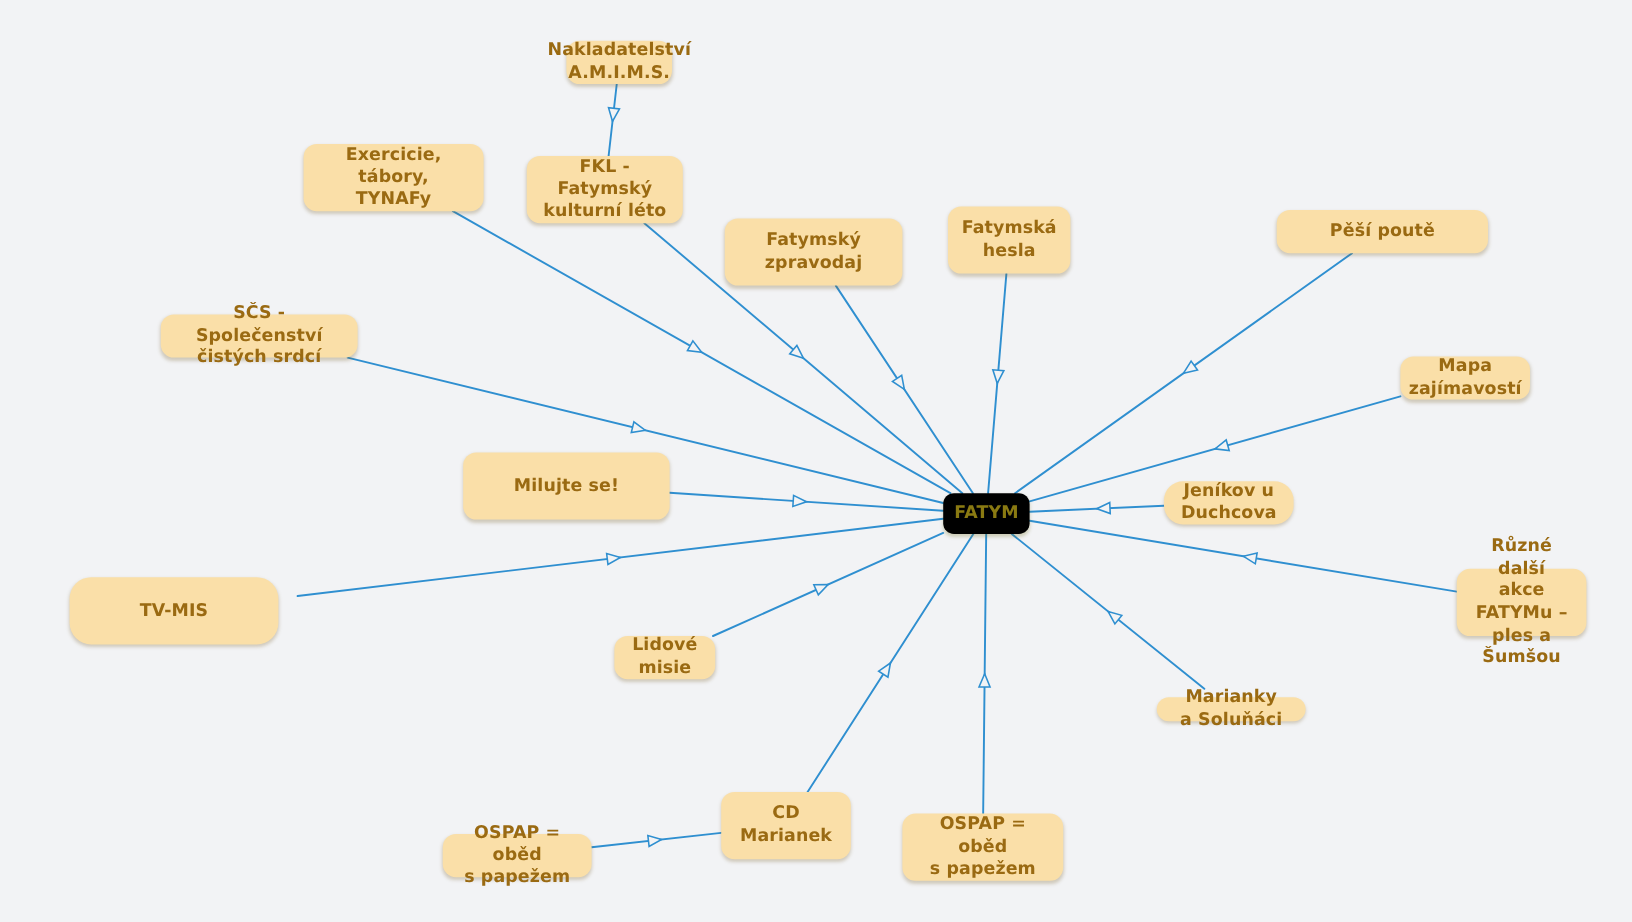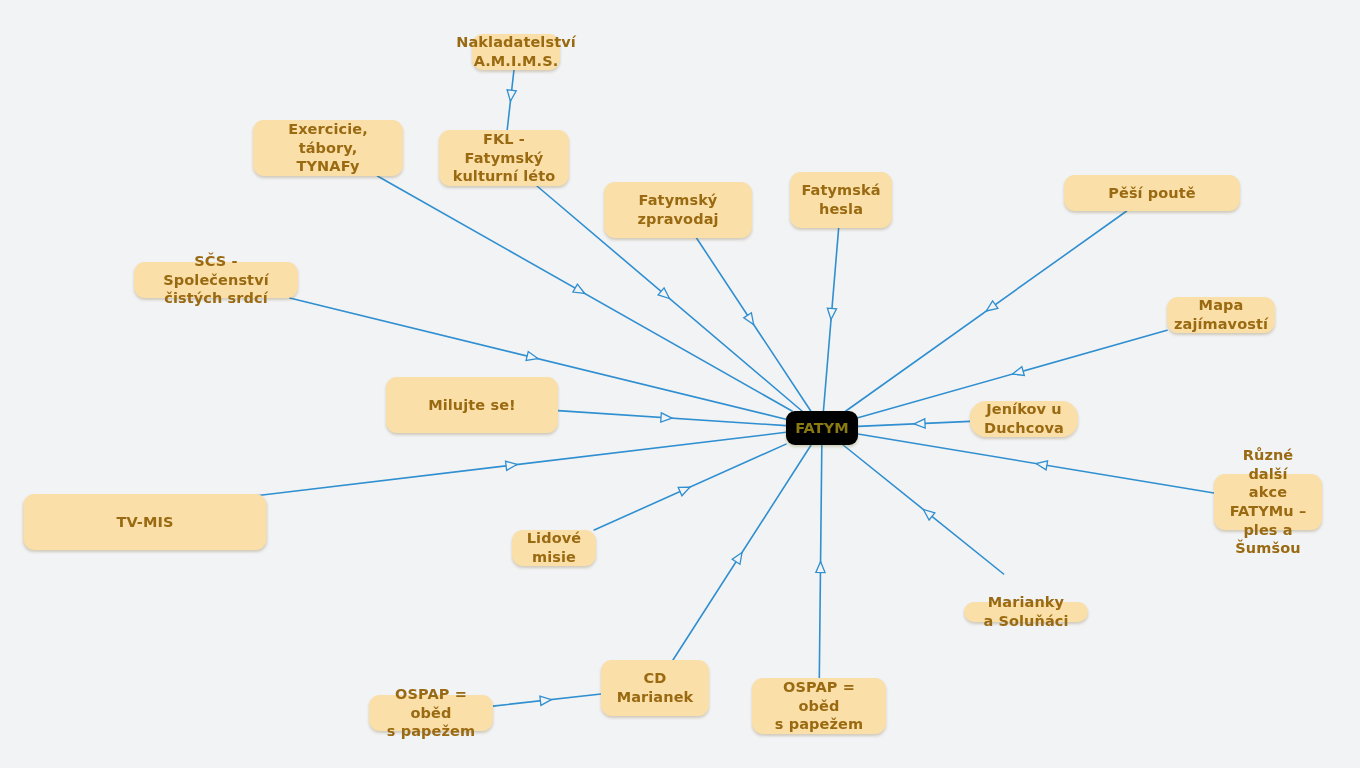--- a/index.html
+++ b/index.html
@@ -140,23 +140,23 @@
       <div class="node" style="left: 841px; top: 200px; width: 102px; height: 56px; text-align: center;"><span>Fatymská hesla</span></div>
       <div class="node" style="left: 1152px; top: 193px; width: 176px; height: 36px;"><span>Pěší poutě</span></div>
       <div class="node" style="left: 1221px; top: 315px; width: 108px; height: 36px;"><span>Mapa zajímavostí</span></div>
       <div class="node" style="left: 216px; top: 280px; width: 164px; height: 36px;"><span>SČS - Společenství
 čistých srdcí</span></div>
       <div class="node" style="left: 472px; top: 405px; width: 172px; height: 56px;"><span>Milujte se!</span></div>
       <div class="node" style="left: 1024px; top: 419px; width: 108px; height: 36px; border-radius: 16px;"><span>Jeníkov u
 Duchcova</span></div>
       <div class="node" style="left: 1268px; top: 502px; width: 108px; height: 56px;"><span>Různé další akce
 FATYMu – ples a Šumšou</span></div>
-      <div class="node" style="left: 145px; top: 522px; width: 243px; height: 56px;"><span>TV-MIS</span></div>
+      <div class="node" style="left: 145px; top: 509px; width: 174px; height: 56px; border-radius: 18px;"><span>TV-MIS</span></div>
       <div class="node" style="left: 554px; top: 548px; width: 84px; height: 36px;"><span>Lidové misie</span></div>
-      <div class="node" style="left: 1026px; top: 612px; width: 124px; height: 20px;"><span>Marianky
+      <div class="node" style="left: 1026px; top: 591px; width: 124px; height: 20px;"><span>Marianky
 a Soluňáci</span></div>
       <div class="node" style="left: 655px; top: 688px; width: 108px; height: 56px;"><span>CD Marianek</span></div>
       <div class="node" style="left: 431px; top: 713px; width: 124px; height: 36px;"><span>OSPAP = oběd
 s papežem</span></div>
       <div class="node" style="left: 819px; top: 706px; width: 134px; height: 56px;"><span>OSPAP = oběd
 s papežem</span></div>
     </div>
 </div>
 
 </body></html>

